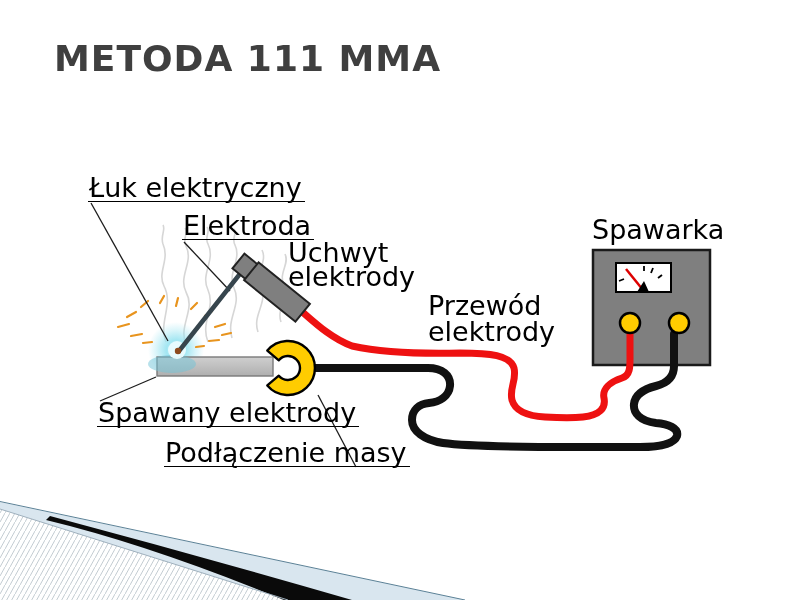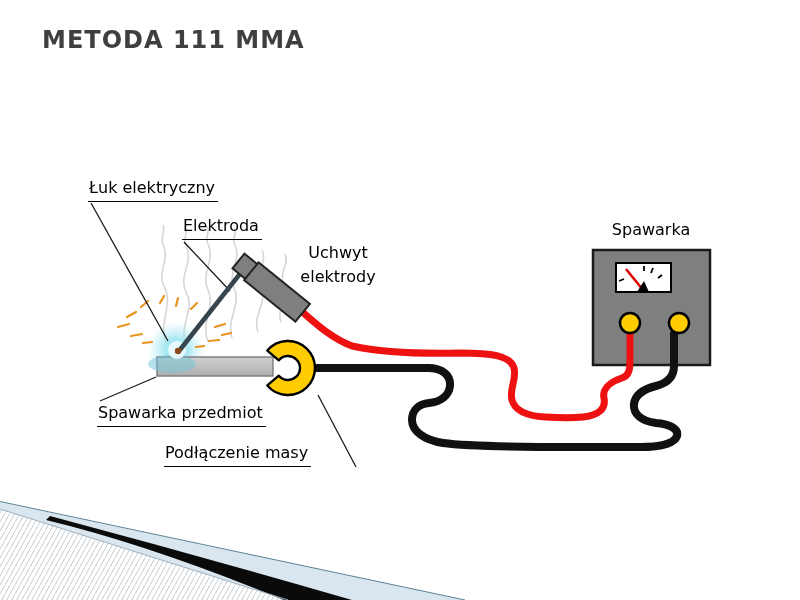--- a/index.html
+++ b/index.html
@@ -1,21 +1,21 @@
 <!DOCTYPE html>
 <html><head>
 <meta charset="utf-8">
 <style>
   html,body{margin:0;padding:0;background:#fff;}
   .slide{position:relative;width:800px;height:600px;background:#fff;overflow:hidden;
          font-family:"DejaVu Sans","Liberation Sans",sans-serif;}
   .art{position:absolute;left:0;top:0;width:800px;height:600px;}
-  .title{position:absolute;left:42px;top:26px;margin:0;font-size:24px;font-weight:bold;
+  .title{position:absolute;left:42px;top:26px;margin:12px;font-size:36px;font-weight:bold;
          color:#3f3f3f;letter-spacing:1px;white-space:nowrap;}
-  .lbl{position:absolute;font-size:16px;line-height:24px;color:#000;white-space:nowrap;}
+  .lbl{position:absolute;font-size:27px;line-height:24px;color:#000;white-space:nowrap;}
   .lbl.u{border-bottom:1.6px solid #000;padding:0 3px 1px 1px;}
   .lbl.wrap{white-space:normal;text-align:center;}
   .lbl.ctr{text-align:center;}
 </style>
 </head>
 <body>
 
 <div class="slide">
 
   <svg class="art" viewBox="0 0 800 600">
@@ -127,21 +127,22 @@
   </svg>
 
   <h1 class="title">METODA 111 MMA</h1>
 
   <div class="lbl u" style="left:88px;top:176px;">Łuk elektryczny</div>
 
   <div class="lbl u" style="left:182px;top:214px;">Elektroda</div>
 
   <div class="lbl wrap" style="left:288px;top:241px;width:100px;">Uchwyt elektrody</div>
 
+  <div class="lbl wrap" style="left:428px;top:293px;width:104px;line-height:26px;">Przewód elektrody</div>
 
   <div class="lbl ctr" style="left:592px;top:218px;width:118px;text-align:center;">Spawarka</div>
 
-  <div class="lbl u" style="left:97px;top:401px;">Spawarka przedmiot</div>
+  <div class="lbl u" style="left:97px;top:401px;">Spawany elektrody</div>
 
   <div class="lbl u" style="left:164px;top:441px;">Podłączenie masy</div>
 
 
 </div>
 
 </body></html>

